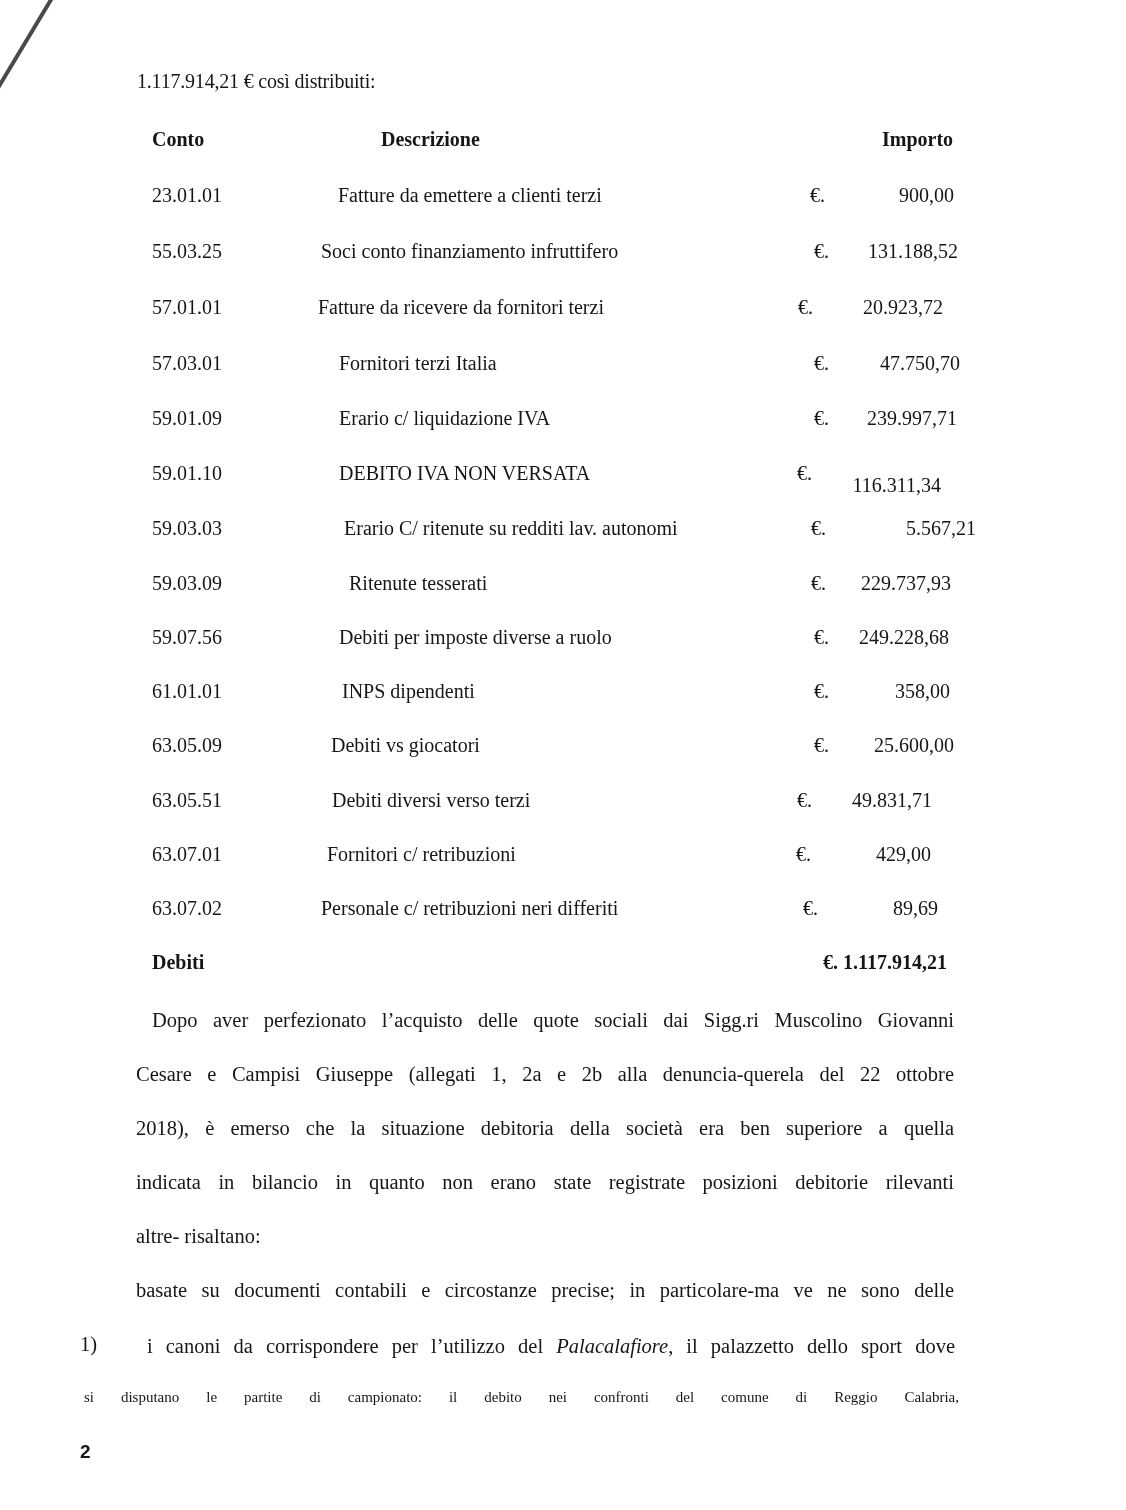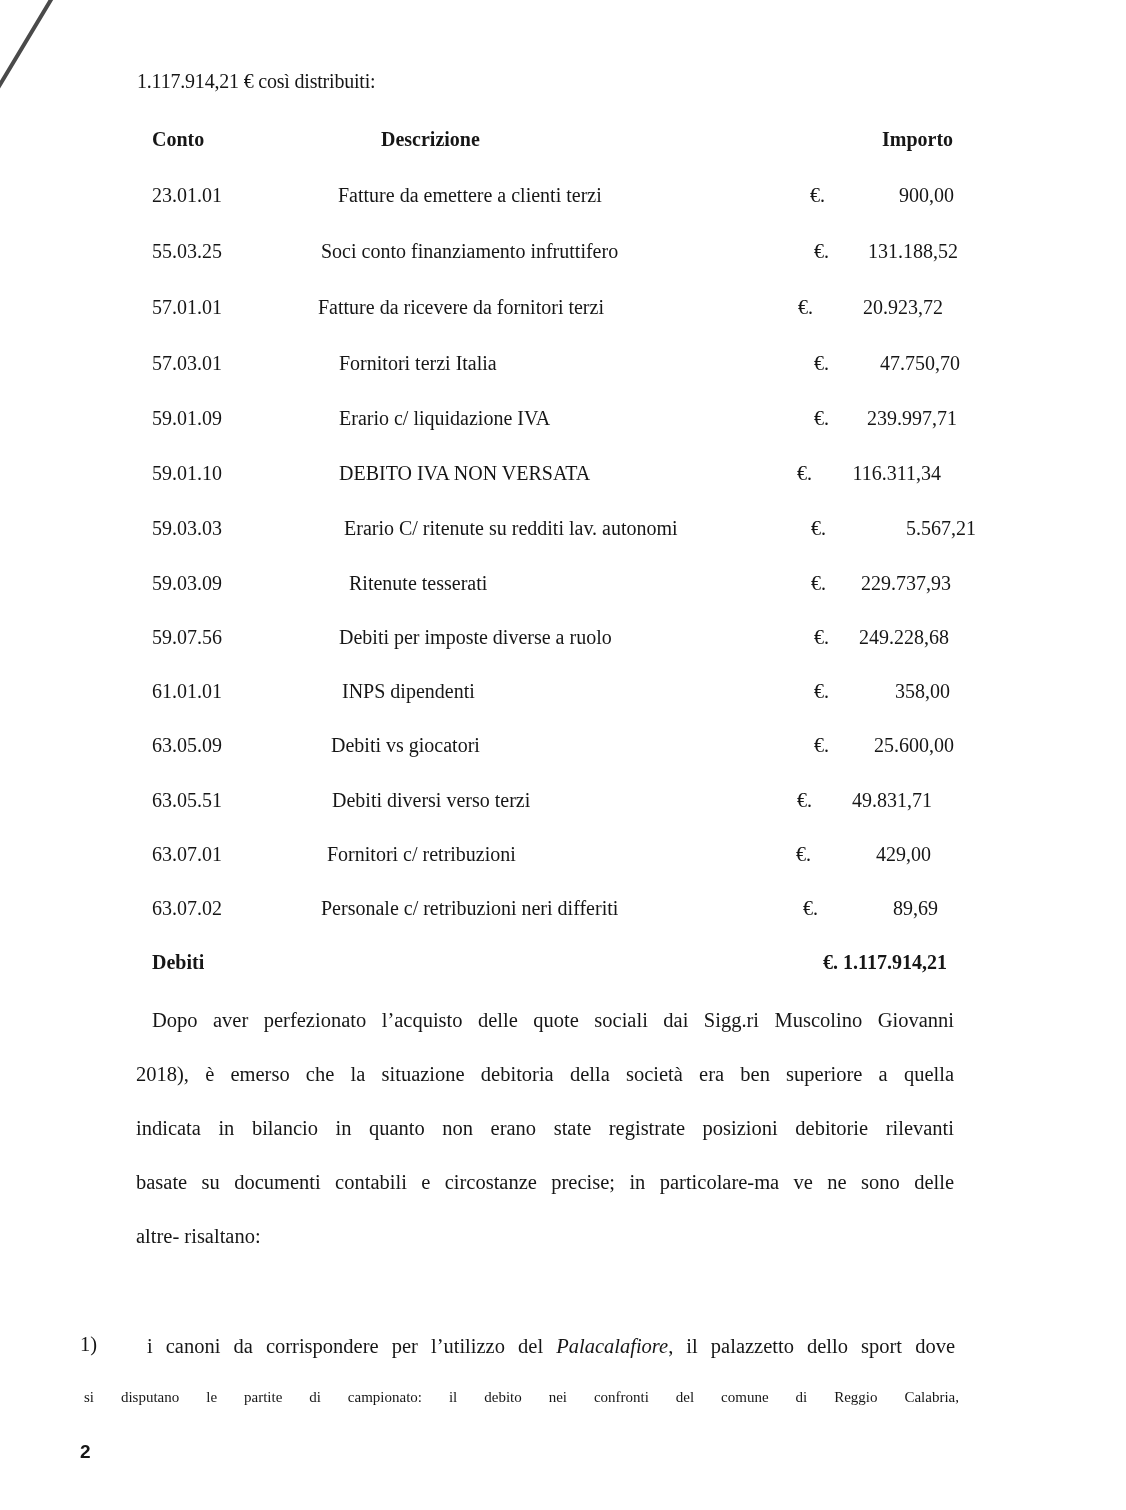--- a/index.html
+++ b/index.html
@@ -126,21 +126,21 @@
   <div class="t-row" style="top:407px;">
     <span class="cell c-conto">59.01.09</span>
     <span class="cell" style="left:339px;">Erario c/ liquidazione IVA</span>
     <span class="cell c-cur" style="left:814px;">€.</span>
     <span class="cell c-amt" style="right:169px;">239.997,71</span>
   </div>
   <div class="t-row" style="top:462px;">
     <span class="cell c-conto">59.01.10</span>
     <span class="cell" style="left:339px;">DEBITO IVA NON VERSATA</span>
     <span class="cell c-cur" style="left:797px;">€.</span>
-    <span class="cell c-amt" style="right:185px;">116.311,34</span>
+    <span class="cell c-amt" style="right:185px;margin-top:12px;">116.311,34</span>
   </div>
   <div class="t-row" style="top:517px;padding-left:19px;">
     <span class="cell c-conto">59.03.03</span>
     <span class="cell" style="left:344px;">Erario C/ ritenute su redditi lav. autonomi</span>
     <span class="cell c-cur" style="left:811px;">€.</span>
     <span class="cell c-amt" style="right:169px;">5.567,21</span>
   </div>
   <div class="t-row" style="top:572px;">
     <span class="cell c-conto">59.03.09</span>
     <span class="cell" style="left:349px;">Ritenute tesserati</span>
@@ -184,24 +184,25 @@
     <span class="cell c-amt" style="right:188px;">89,69</span>
   </div>
 
   <div class="t-row total" style="top:951px;">
     <span class="cell c-conto">Debiti</span>
     <span class="cell c-amt" style="right:179px;">€. 1.117.914,21</span>
   </div>
 
   <div class="para" style="top:993px;">
     <span class="line" style="padding-left:16px;">Dopo aver perfezionato l’acquisto delle quote sociali dai Sigg.ri Muscolino Giovanni</span>
+    <span class="line">Cesare e Campisi Giuseppe (allegati 1, 2a e 2b alla denuncia-querela del 22 ottobre</span>
     <span class="line">2018), è emerso che la situazione debitoria della società era ben superiore a quella</span>
     <span class="line">indicata in bilancio in quanto non erano state registrate posizioni debitorie rilevanti</span>
+    <span class="line last">altre- risaltano:</span>
     <span class="line">basate su documenti contabili e circostanze precise; in particolare-ma ve ne sono delle</span>
-    <span class="line last">altre- risaltano:</span>
   </div>
 
   <div class="list-marker" style="top:1333px;">1)</div>
   <div class="list-text" style="top:1335px;"><span>i canoni da corrispondere per l’utilizzo del </span><em>Palacalafiore</em><span>, il palazzetto dello sport dove</span></div>
   <div class="list-cont" style="top:1389px;">si disputano le partite di campionato: il debito nei confronti del comune di Reggio Calabria,</div>
 
   <div class="page-num">2</div>
 </div>
 
 </body></html>

